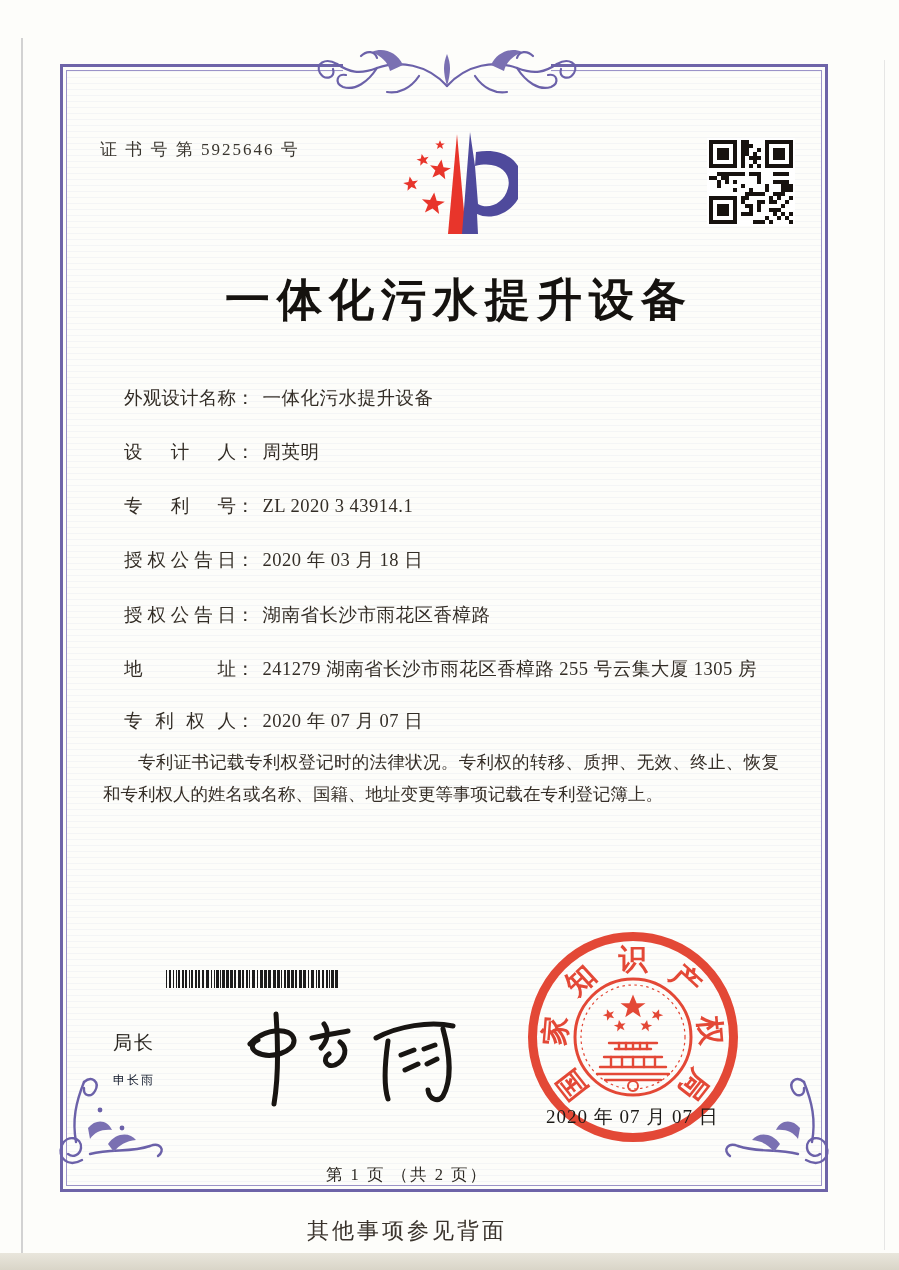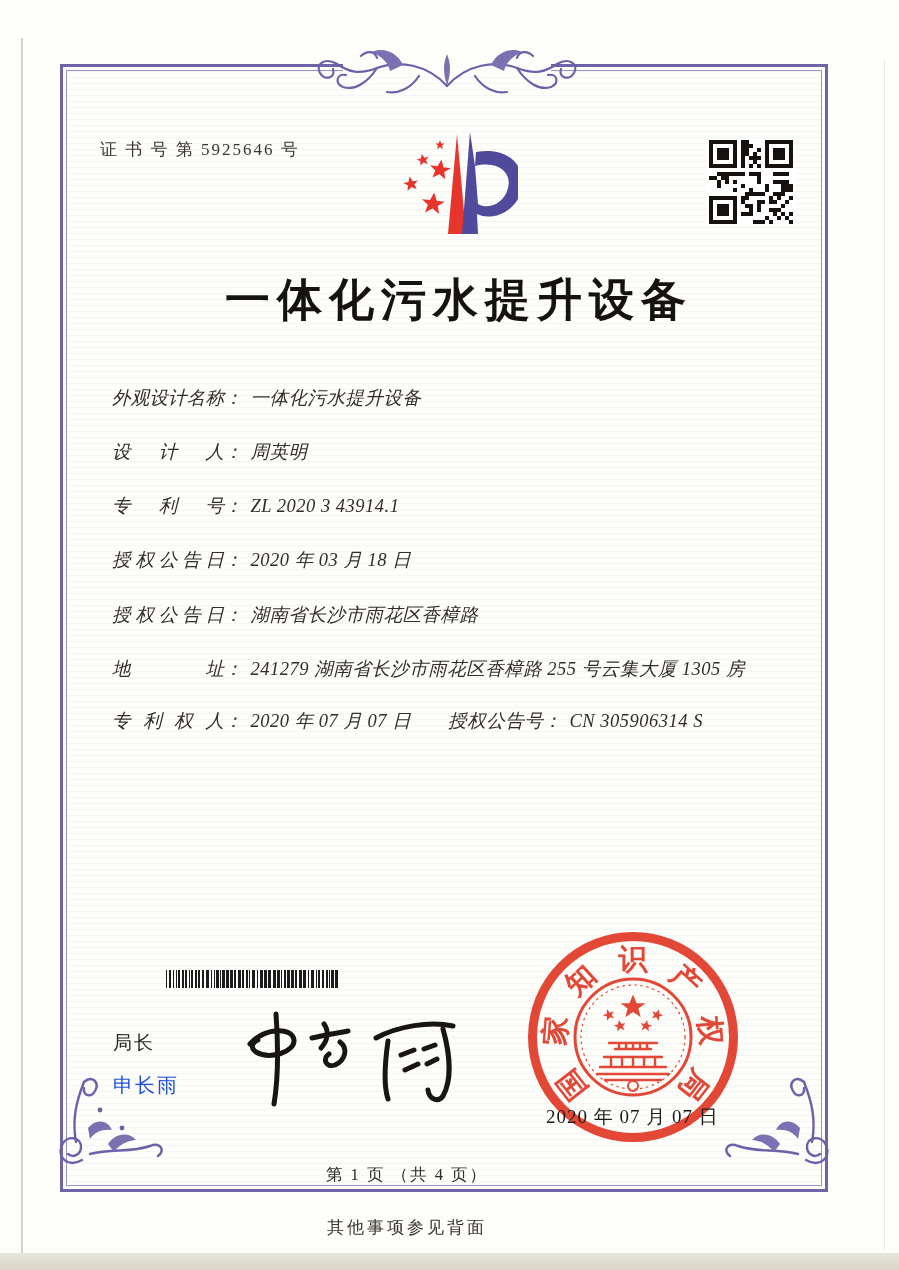--- a/index.html
+++ b/index.html
@@ -25,45 +25,45 @@
   .cert-number{position:absolute;left:100px;top:138px;font-size:17px;letter-spacing:2px;color:#3a362f;}
   .logo{position:absolute;left:378px;top:130px;}
   .qr{position:absolute;left:707px;top:138px;width:88px;height:88px;background:#fff;
       display:grid;grid-template-columns:repeat(21,1fr);grid-template-rows:repeat(21,1fr);padding:2px;box-sizing:border-box;}
   .qr div{width:100%;height:100%;}
   .qr .b{background:#17120f;}
   .doc-title{position:absolute;left:459px;top:270px;transform:translateX(-50%);
       font-size:45px;font-weight:600;letter-spacing:7px;white-space:nowrap;color:#15120f;}
   
   .fields{position:absolute;left:112px;top:376px;width:680px;font-size:18.5px;color:#332d26;}
-  .field-row{position:absolute;left:0;white-space:nowrap;font-style:italic;}
+  .field-row{position:absolute;left:12px;white-space:nowrap;}
   .flabel{display:inline-block;width:112px;text-align:justify;text-align-last:justify;text-justify:inter-character;vertical-align:bottom;}
   .fcolon{display:inline-block;margin:0 2px 0 0;}
   .fvalue{display:inline-block;margin-left:6px;letter-spacing:.5px;}
   .field-pair2{position:absolute;left:336px;top:0;white-space:nowrap;}
   .field-pair2 .flabel{width:95px;}
   
   .paragraphs{position:absolute;left:103px;top:746px;width:676px;font-size:17.5px;line-height:32px;
       text-align:justify;color:#352e27;}
   .paragraphs p{margin:0;text-indent:2em;}
   
   .barcode{position:absolute;left:166px;top:970px;width:172px;height:18px;display:flex;align-items:stretch;}
   .barcode span{display:block;height:100%;}
   .barcode .bb{background:#1c1c1c;}
   .signer-title{position:absolute;left:113px;top:1030px;font-size:19px;letter-spacing:2px;color:#28241f;}
-  .signer-name{position:absolute;left:113px;top:1072px;font-size:20px;letter-spacing:2px;color:#1d4ed8;}
+  .signer-name{position:absolute;left:113px;top:1072px;font-size:12px;letter-spacing:2px;color:#0f172a;}
   .signature{position:absolute;left:236px;top:1002px;}
   .seal{position:absolute;left:528px;top:932px;width:210px;height:210px;opacity:.93;}
   .seal-ring{position:absolute;inset:0;border:9px solid #e23b28;border-radius:50%;box-sizing:border-box;}
   .seal-char{position:absolute;left:50%;top:50%;font-size:29px;font-weight:700;color:#e23b28;
       font-family:"Liberation Serif","DejaVu Serif",serif;}
   .seal-emblem{position:absolute;left:50%;top:50%;transform:translate(-50%,-50%);}
   .seal-date{position:absolute;left:546px;top:1104px;font-size:19px;letter-spacing:1px;color:#1d1b18;white-space:nowrap;}
   .footer-page{position:absolute;left:407px;top:1164px;transform:translateX(-50%);font-size:16.5px;letter-spacing:2px;color:#2e2a24;white-space:nowrap;}
-  .back-note{position:absolute;left:407px;top:1216px;transform:translateX(-50%);font-size:17px;letter-spacing:3px;color:#3a332c;white-space:nowrap;}
+  .back-note{position:absolute;left:407px;top:1216px;transform:translateX(-50%);font-size:22px;letter-spacing:3px;color:#3a332c;white-space:nowrap;}
 </style>
 </head>
 <body>
 
 <div class="scan-left"></div>
 <div class="scan-right"></div>
 <div class="scan-bottom"></div>
 
 <div class="frame">
   <div class="frame-inner"></div>
@@ -587,27 +587,25 @@
     <span class="flabel">授权公告日</span><span class="fcolon">：</span><span class="fvalue">2020 年 03 月 18 日</span>
   </div>
   <div class="field-row" style="top:226px">
     <span class="flabel">授权公告日</span><span class="fcolon">：</span><span class="fvalue">湖南省长沙市雨花区香樟路</span>
   </div>
   <div class="field-row" style="top:280px">
     <span class="flabel">地址</span><span class="fcolon">：</span><span class="fvalue">241279 湖南省长沙市雨花区香樟路 255 号云集大厦 1305 房</span>
   </div>
   <div class="field-row" style="top:332px">
     <span class="flabel">专利权人</span><span class="fcolon">：</span><span class="fvalue">2020 年 07 月 07 日</span>
-    <span class="field-pair2">
-      <span class="flabel">授权公告号</span><span class="fcolon">：</span><span class="fvalue">CN 305906314 S</span>
-    </span>
   </div>
 </div>
 
 <div class="paragraphs">
+  <p>专利证书记载专利权登记时的法律状况。专利权的转移、质押、无效、终止、恢复和专利权人的姓名或名称、国籍、地址变更等事项记载在专利登记簿上。</p>
 </div>
 
 <div class="barcode">
     <span class="bb" style="width: 1px;"></span>
     <span style="width: 2px;"></span>
     <span class="bb" style="width: 2px;"></span>
     <span style="width: 2px;"></span>
     <span class="bb" style="width: 1px;"></span>
     <span style="width: 2px;"></span>
     <span class="bb" style="width: 1px;"></span>
@@ -752,14 +750,14 @@
       <path d="M-22,20 L-22,30 M-11,20 L-11,30 M0,20 L0,30 M11,20 L11,30 M22,20 L22,30"></path>
       <path d="M-33,30 L33,30"></path>
       <path d="M-36,37 L36,37"></path>
       <path d="M-28,43 L28,43"></path>
       <circle cx="0" cy="49" r="5" stroke-width="2"></circle>
     </g>
   </svg>
 </div>
 <div class="seal-date">2020 年 07 月 07 日</div>
 
-<div class="footer-page">第 1 页 （共 4 页）</div>
+<div class="footer-page">第 1 页 （共 2 页）</div>
 <div class="back-note">其他事项参见背面</div>
 
 </body></html>

